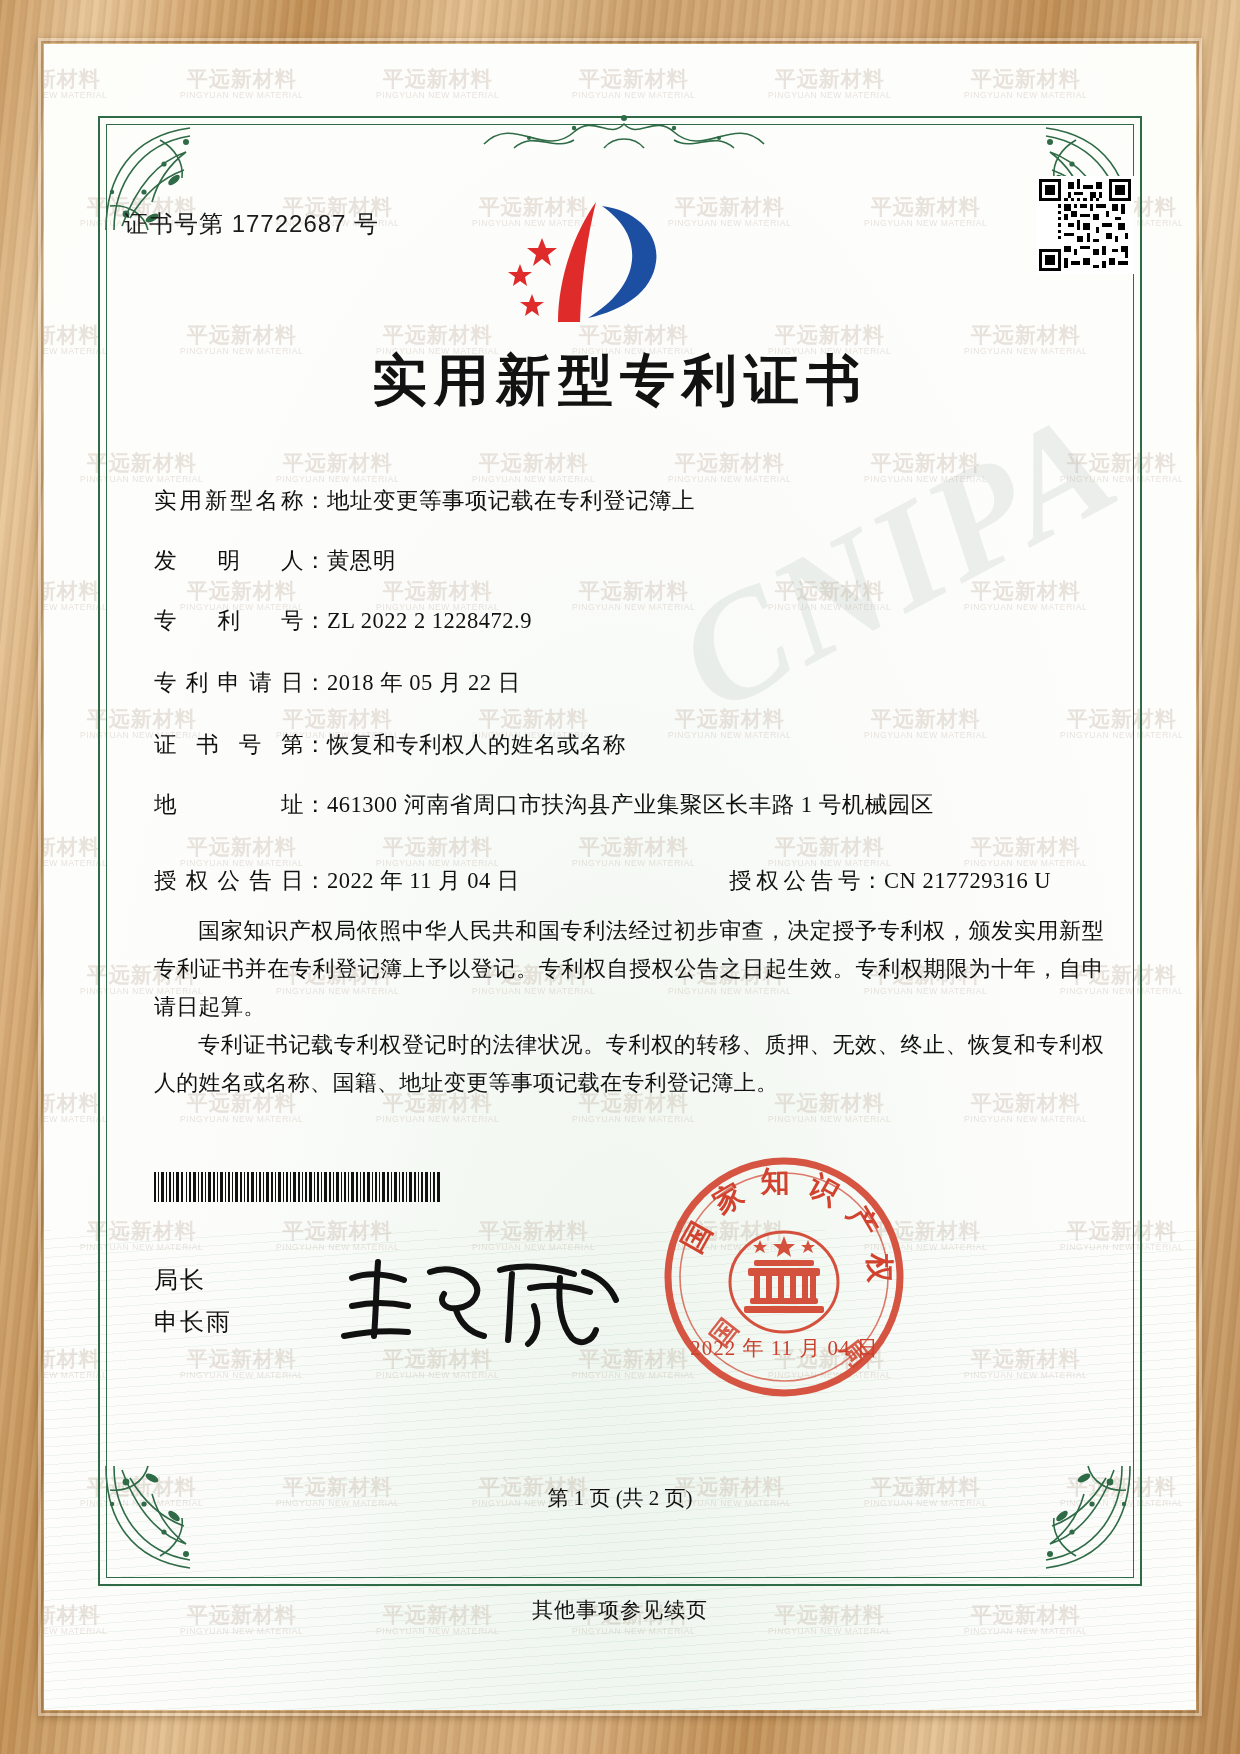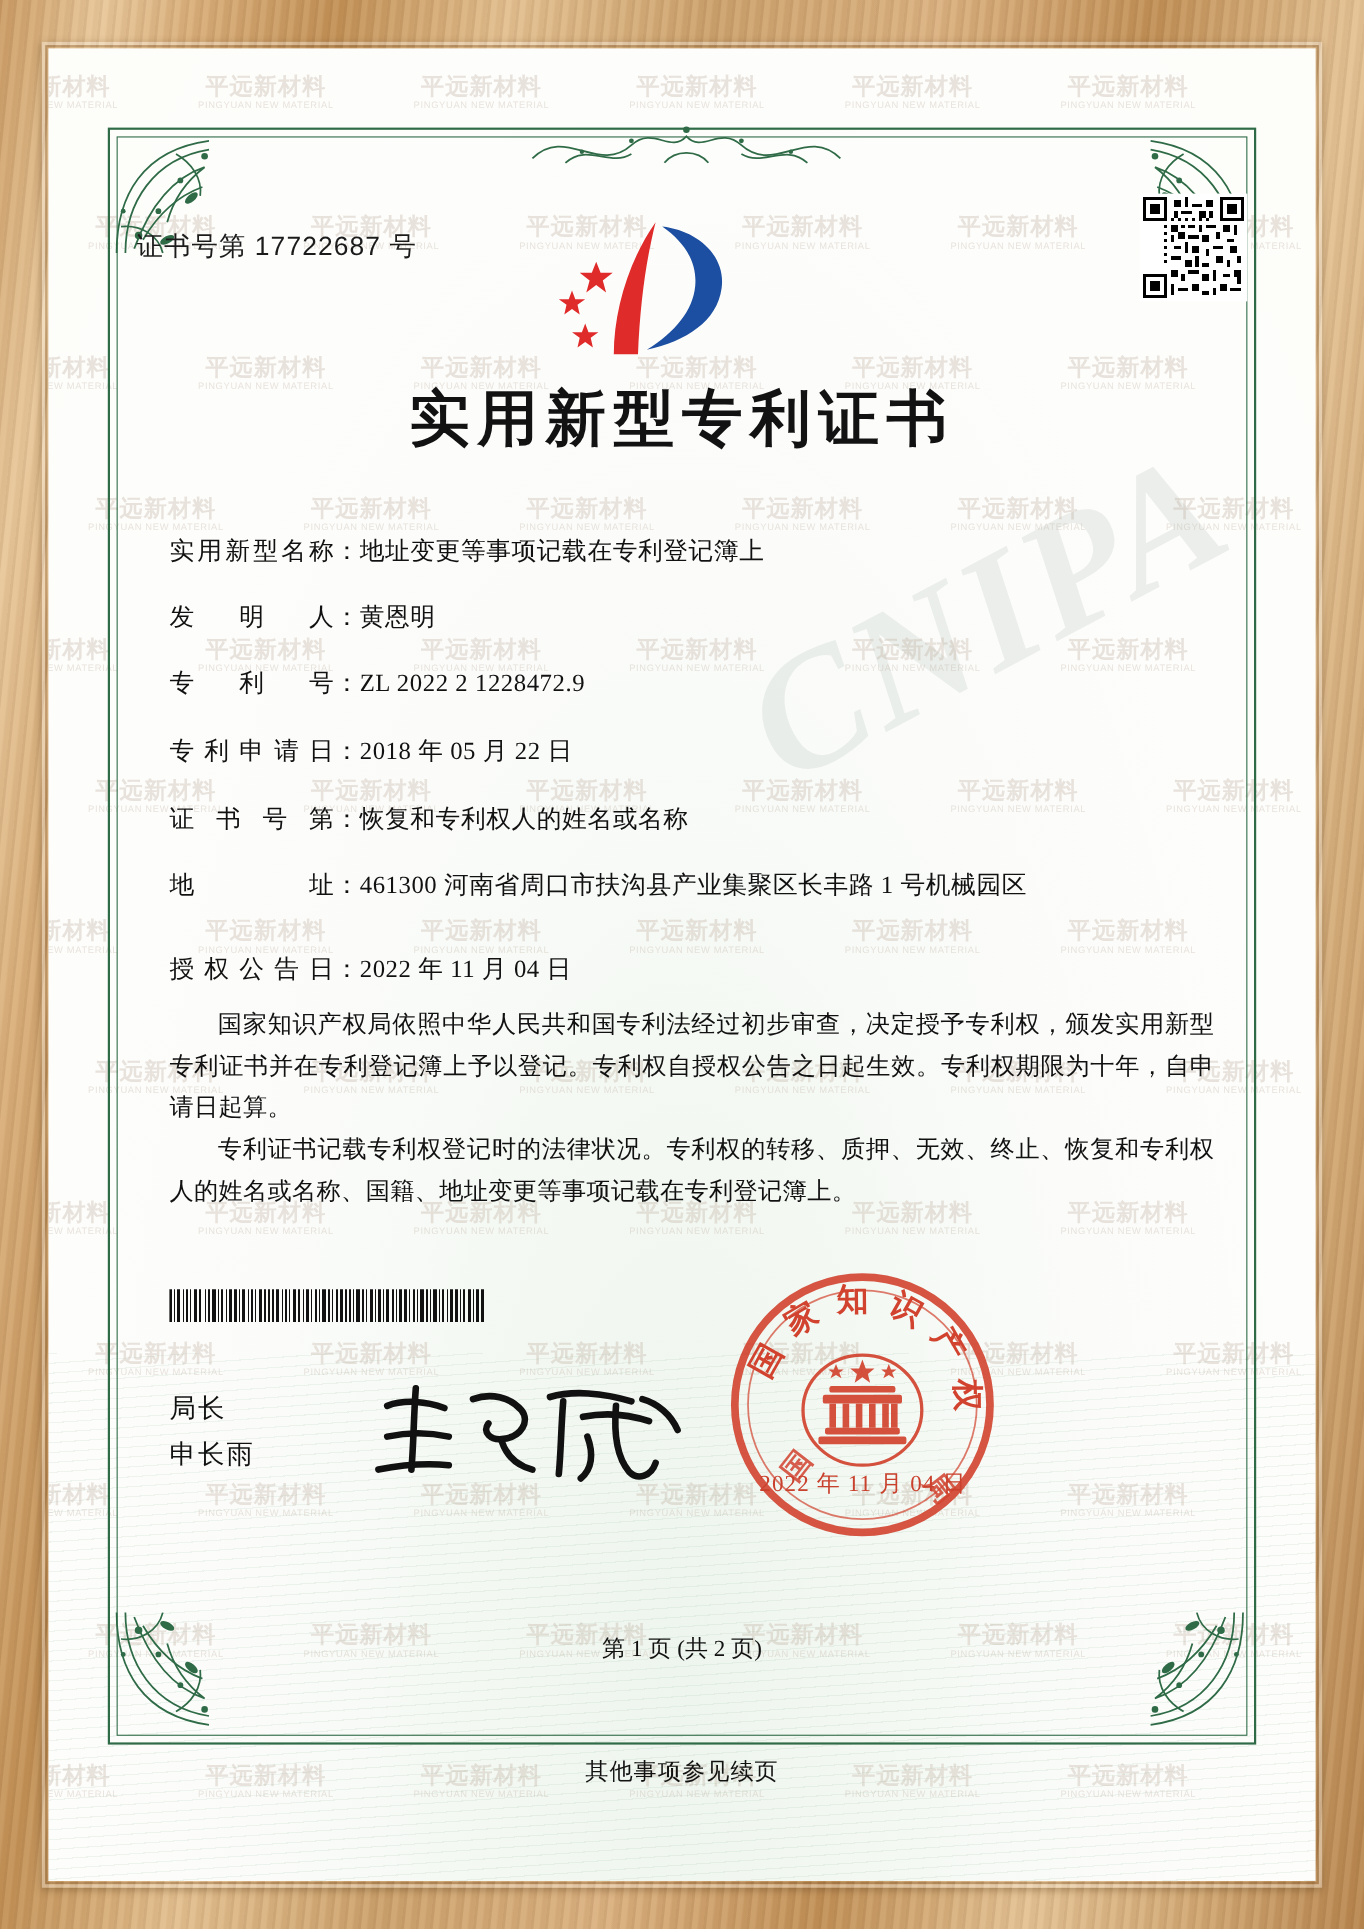--- a/index.html
+++ b/index.html
@@ -817,20 +817,21 @@
     <div class="field" id="row-owner">
       <span class="flabel">证书号第</span><span>：</span><span class="fvalue">恢复和专利权人的姓名或名称</span>
     </div>
 
     <div class="field" id="row-addr">
       <span class="flabel">地址</span><span>：</span><span class="fvalue-block">461300 河南省周口市扶沟县产业集聚区长丰路 1 号机械园区</span>
     </div>
 
     <div class="field" id="row-grant">
       <span class="flabel">授权公告日</span><span>：</span><span class="fvalue">2022 年 11 月 04 日</span>
+      <span id="grant-no-label"><span class="gl">授权公告号</span><span>：</span><span>CN 217729316 U</span></span>
     </div>
 
     <div class="para" id="para1">国家知识产权局依照中华人民共和国专利法经过初步审查，决定授予专利权，颁发实用新型专利证书并在专利登记簿上予以登记。专利权自授权公告之日起生效。专利权期限为十年，自申请日起算。</div>
     <div class="para" id="para2">专利证书记载专利权登记时的法律状况。专利权的转移、质押、无效、终止、恢复和专利权人的姓名或名称、国籍、地址变更等事项记载在专利登记簿上。</div>
 
     <svg id="barcode" viewBox="0 0 290 30" shape-rendering="crispEdges">
       <g fill="#111">
         <rect x="0" y="0" width="2" height="30"></rect>
           <rect x="4" y="0" width="1" height="30"></rect>
         <rect x="7" y="0" width="3" height="30"></rect>

